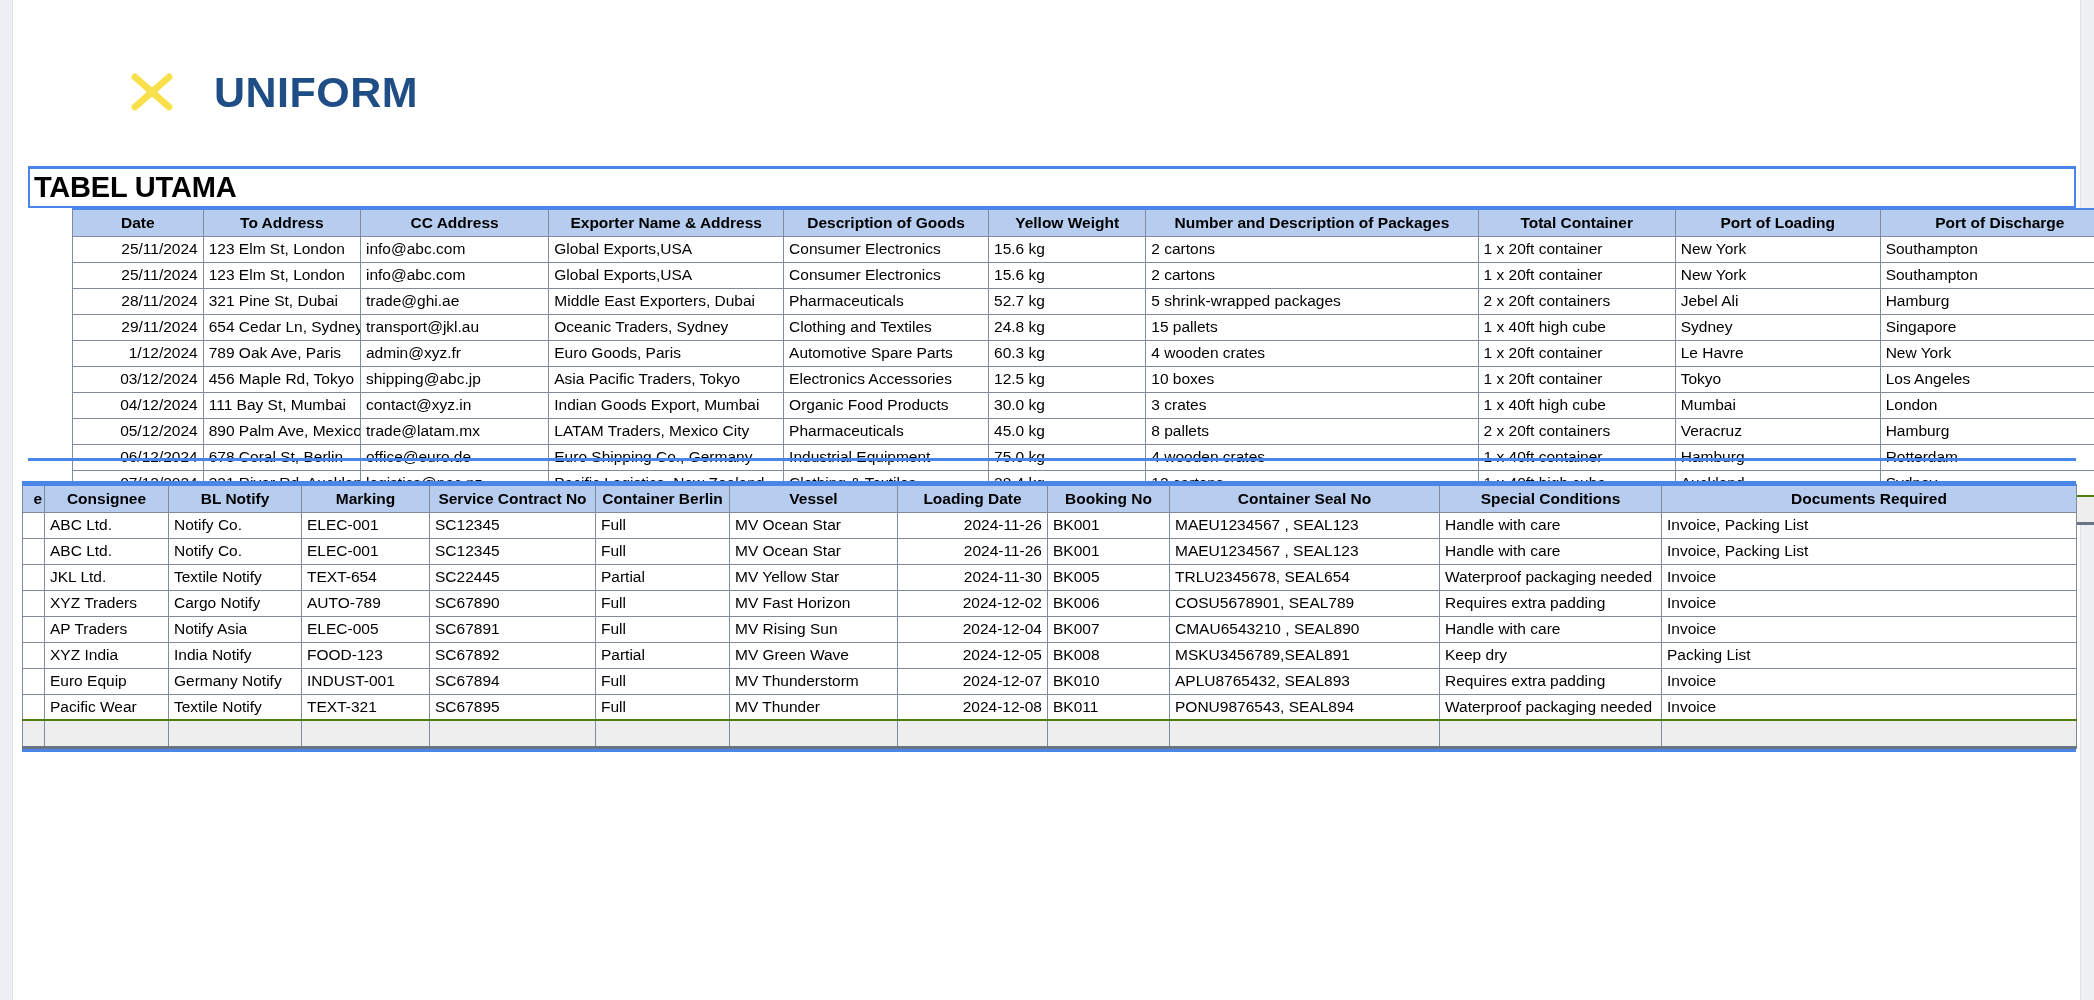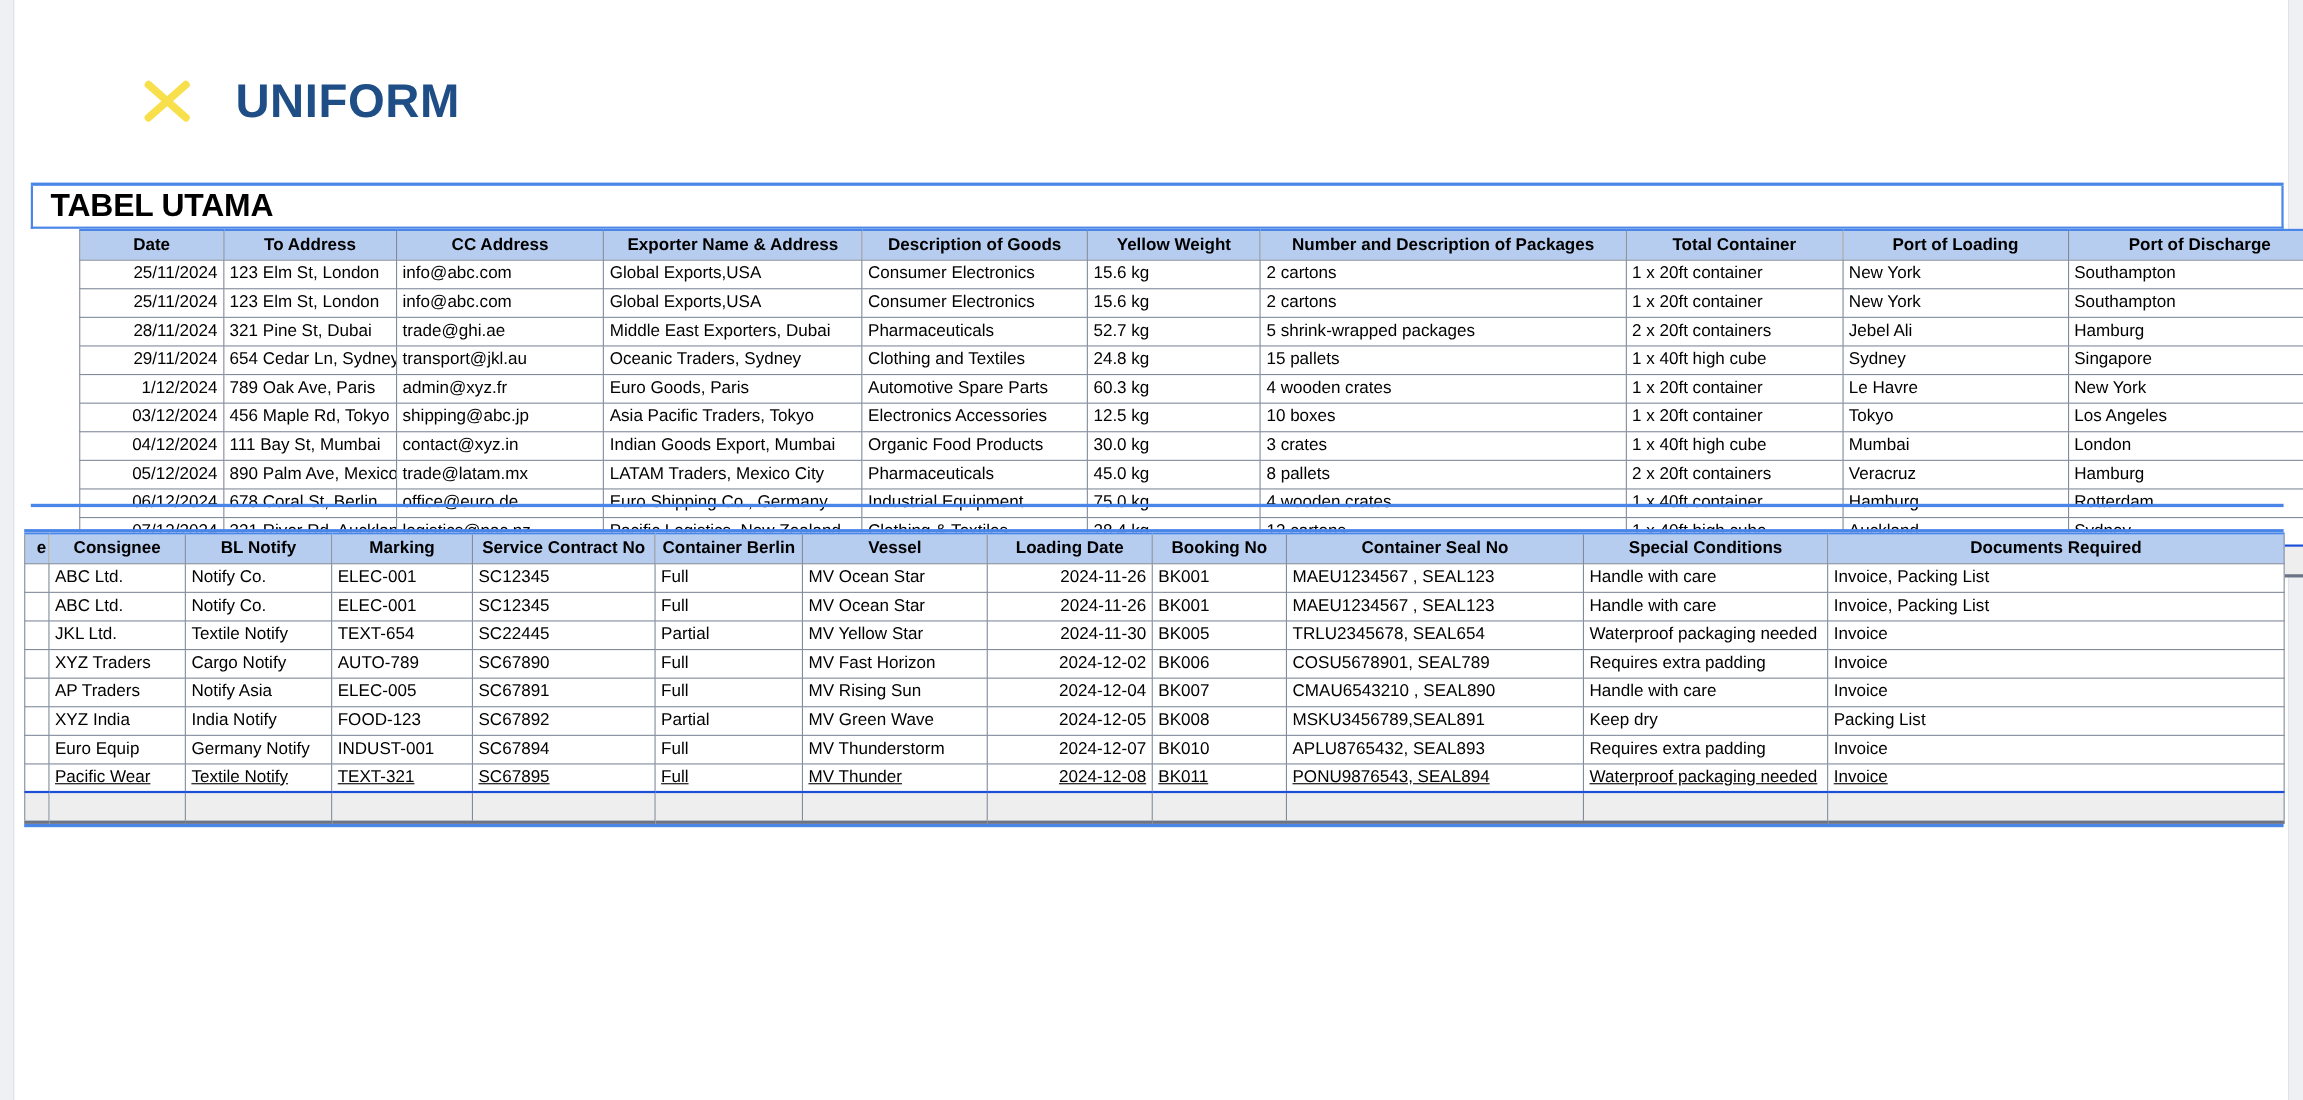--- a/index.html
+++ b/index.html
@@ -77,34 +77,34 @@
     text-align: center;
     height: 27px;
     border-top: 2px solid #4a86e8;
   }
   td.num { text-align: right; }
   tr.blank-row td {
     background: #eeeeee;
     height: 27px;
     border-bottom: 3px solid #6b7485;
   }
-  tr.last-data td { border-bottom: 2px solid #1d4ed8; text-decoration: underline; }
+  tr.last-data td { border-bottom: 2px solid #4d7c0f; }
 
   
   #sheet1 {
     left: 28px; top: 166px;
     width: 2048px;
   }
   .sheet-title-row {
     height: 39px;
     border: 2px solid #4a86e8;
     border-top: none;
     background: #ffffff;
     display: flex; align-items: center;
-    padding-left: 16px;
+    padding-left: 4px;
     width: 2048px;
   }
   .sheet-title {
     font-size: 29px;
     font-weight: bold;
     color: #000000;
     line-height: 1;
     letter-spacing: -0.2px;
   }
   #table1 { width: 2048px; margin-left: 44px; }

